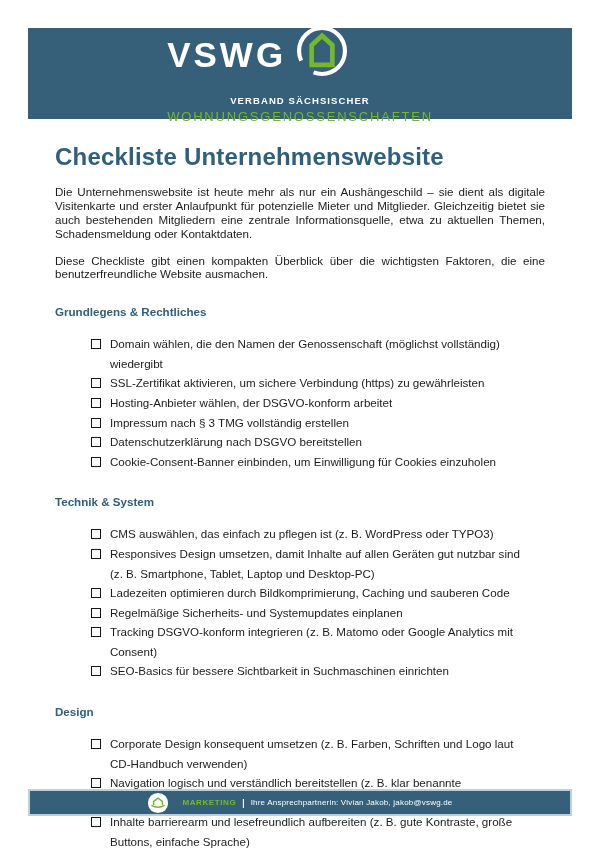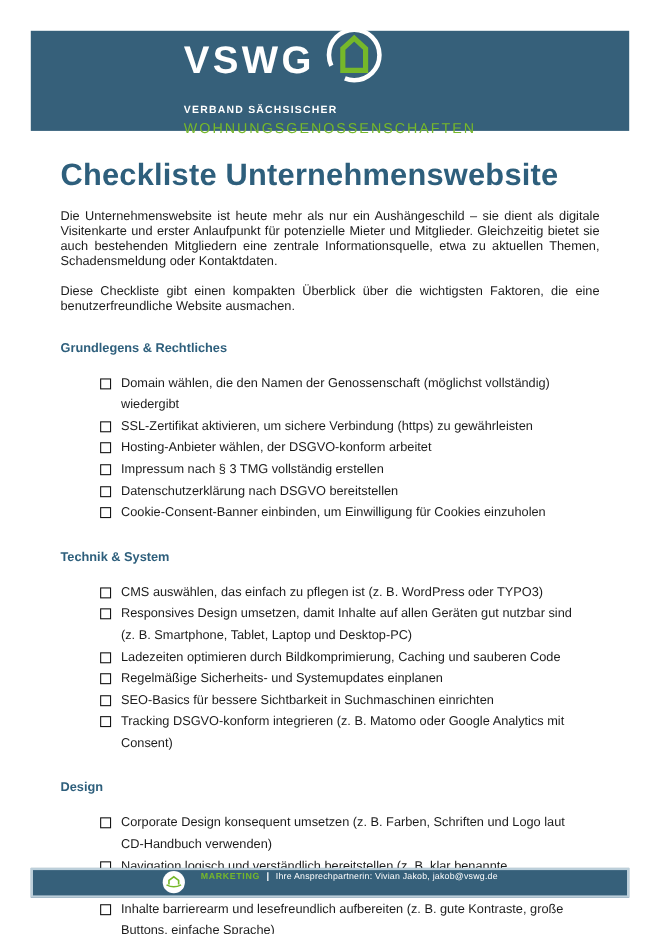--- a/index.html
+++ b/index.html
@@ -8,39 +8,39 @@
     font-family:"Liberation Sans", sans-serif; overflow:hidden;
     -webkit-font-smoothing:antialiased;
   }
   :root {
     --banner:#36607A; --green:#76B82A; --heading:#2E5F7C; --text:#1b1b1b; --footer-border:#BCCFDA;
   }
 
   
   .banner {
     position:absolute; left:28px; top:28px; width:544px; height:91px;
-    background:var(--banner); display:flex; align-items:center; justify-content:center;
+    background:var(--banner); display:flex; align-items:center; justify-content:center;text-align:center;
   }
   .logo-block { display:flex; flex-direction:column; }
   .logo-top { display:flex; align-items:center; gap:9px; }
   .logo-wordmark {
     color:#ffffff; font-weight:bold; font-size:35px; letter-spacing:3px; line-height:1;
     transform:translateY(2px);
   }
   .logo-line1 {
     color:#ffffff; font-weight:bold; font-size:9.5px; letter-spacing:1.1px; margin-top:13px;
   }
   .logo-line2 {
     color:var(--green); font-weight:normal; font-size:13px; letter-spacing:1.8px; margin-top:3px;
   }
 
   
   .content { position:absolute; left:55px; top:119px; width:490px; }
   .page-title {
-    margin:25px 0 0 0; font-size:28px; font-weight:bold; color:var(--heading);
+    margin:25px 0 0 0; font-size:24px; font-weight:bold; color:var(--heading);
     letter-spacing:0.2px; line-height:1.1;
   }
   .intro-p {
     margin:13px 0 0 0; font-size:11.6px; line-height:13.8px; text-align:justify;
     color:var(--text);
   }
   .intro-p.first { margin-top:15px; }
 
   .sections { margin-top:0; }
   .section { margin-top:24px; }
@@ -54,21 +54,21 @@
   .checkbox {
     flex:none; width:8px; height:8px; border:1.3px solid #151515; background:#fff;
     margin:5px 9px 0 0; display:inline-block;
   }
   .check-text { flex:1 1 auto; }
 
   
   .footer {
     position:absolute; left:28px; top:789px; width:544px; height:27px; box-sizing:border-box;
     background:var(--banner); border:2px solid var(--footer-border);
-    display:flex; align-items:flex-start; justify-content:center; gap:13px;
+    display:flex; align-items:center; justify-content:center; gap:13px;
   }
   .footer-icon { width:22px; height:22px; flex:none; }
   .footer-text { display:flex; align-items:center; gap:6px; white-space:nowrap; }
   .footer-label { color:var(--green); font-weight:bold; font-size:8px; letter-spacing:0.6px; }
   .footer-divider { color:#ffffff; font-size:8.5px; font-weight:bold; }
   .footer-contact { color:#ffffff; font-size:8px; letter-spacing:0.2px; }
 </style>
 </head>
 <body>
 
@@ -136,25 +136,25 @@
           <li class="check-item">
             <span class="checkbox"></span>
             <span class="check-text">Ladezeiten optimieren durch Bildkomprimierung, Caching und sauberen Code</span>
           </li>
           <li class="check-item">
             <span class="checkbox"></span>
             <span class="check-text">Regelmäßige Sicherheits- und Systemupdates einplanen</span>
           </li>
           <li class="check-item">
             <span class="checkbox"></span>
-            <span class="check-text">SEO-Basics für bessere Sichtbarkeit in Suchmaschinen einrichten</span>
+            <span class="check-text">Tracking DSGVO-konform integrieren (z. B. Matomo oder Google Analytics mit Consent)</span>
           </li>
           <li class="check-item">
             <span class="checkbox"></span>
-            <span class="check-text">Tracking DSGVO-konform integrieren (z. B. Matomo oder Google Analytics mit Consent)</span>
+            <span class="check-text">SEO-Basics für bessere Sichtbarkeit in Suchmaschinen einrichten</span>
           </li>
         </ul>
       </section>
       <section class="section">
         <h2 class="section-heading">Design</h2>
         <ul class="check-list">
           <li class="check-item">
             <span class="checkbox"></span>
             <span class="check-text">Corporate Design konsequent umsetzen (z. B. Farben, Schriften und Logo laut CD-Handbuch verwenden)</span>
           </li>

